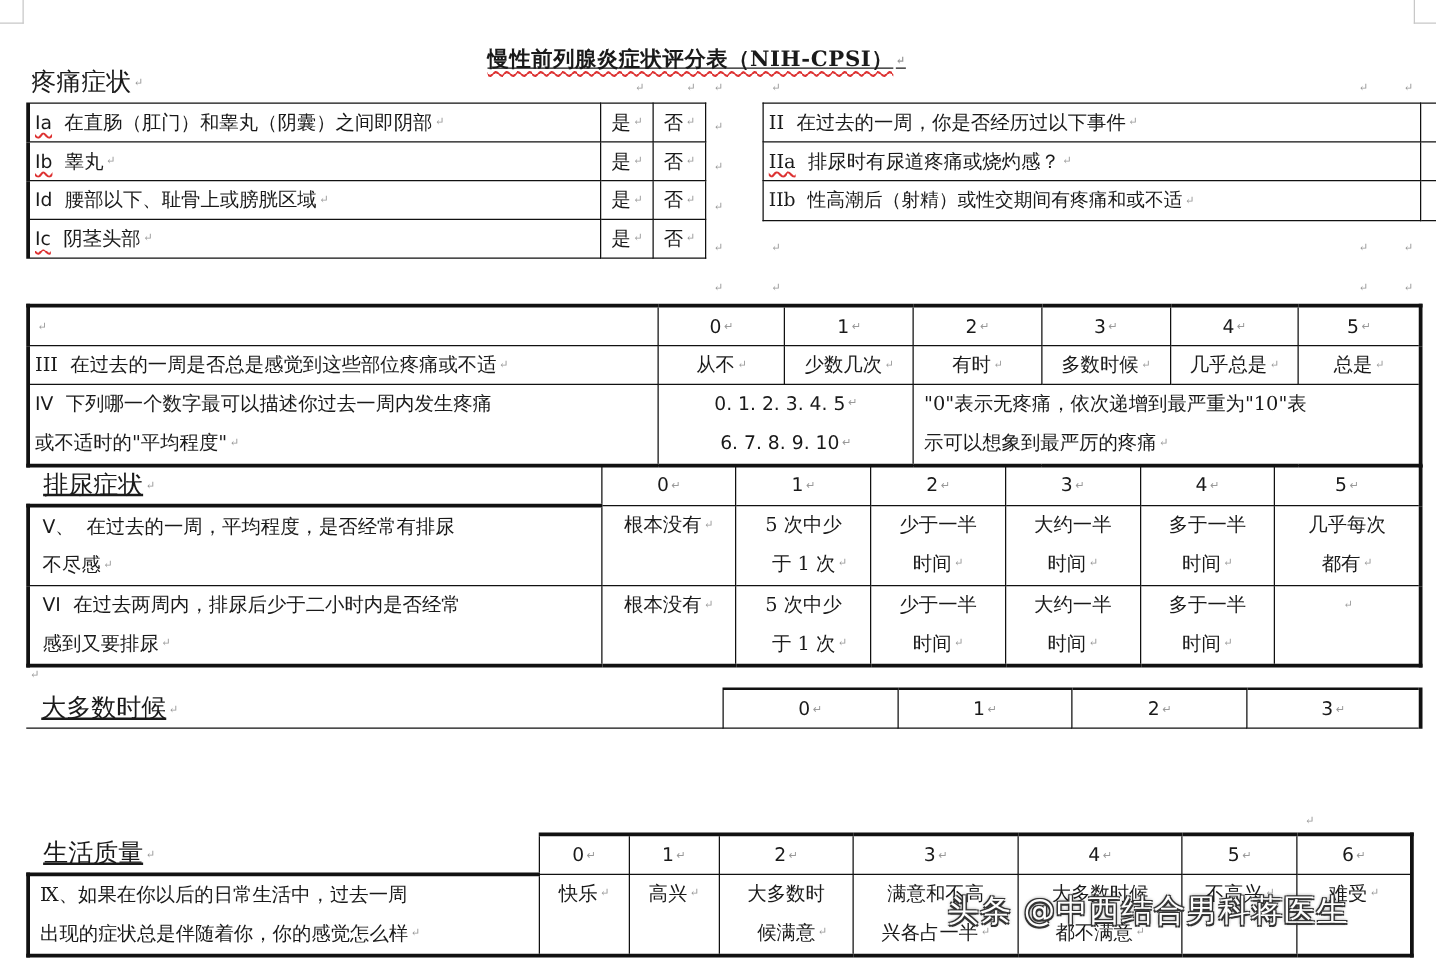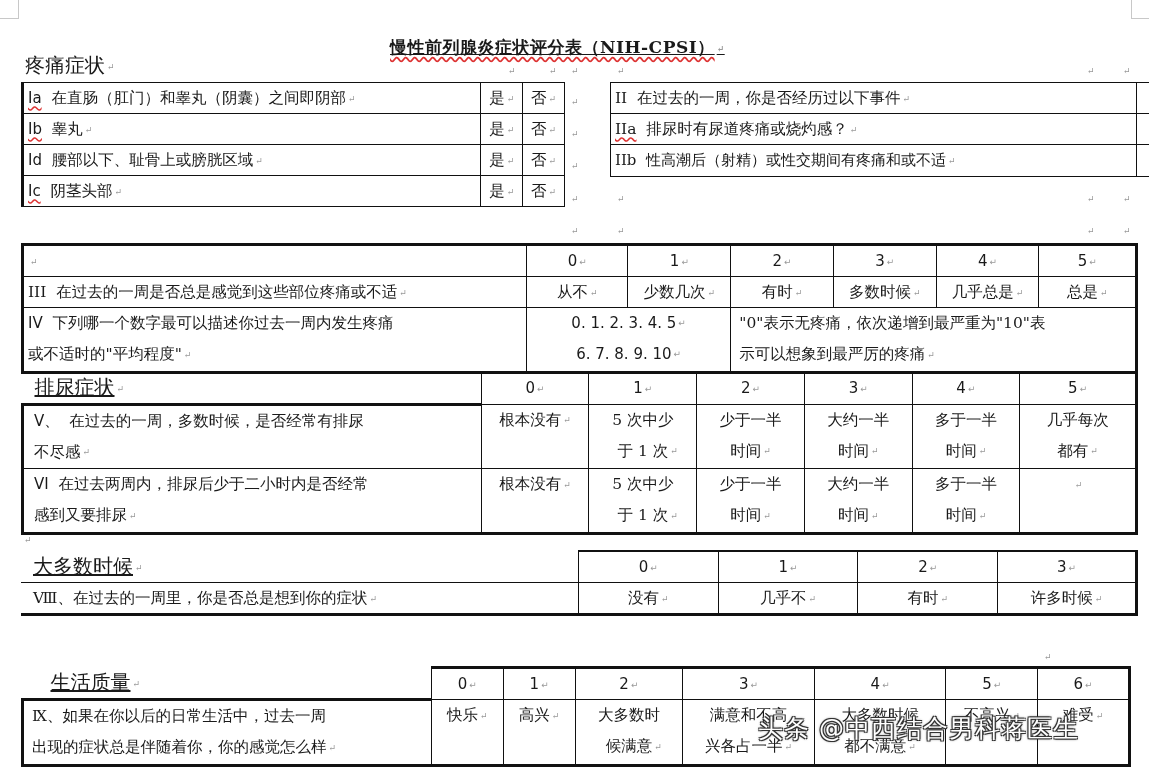--- a/index.html
+++ b/index.html
@@ -177,21 +177,21 @@
     </td>
     <td class="c num"><span>0</span><span class="pm">↵</span></td>
     <td class="c num"><span>1</span><span class="pm">↵</span></td>
     <td class="c num"><span>2</span><span class="pm">↵</span></td>
     <td class="c num"><span>3</span><span class="pm">↵</span></td>
     <td class="c num"><span>4</span><span class="pm">↵</span></td>
     <td class="c num thick-r"><span>5</span><span class="pm">↵</span></td>
   </tr>
   <tr>
     <td class="l thick-l thick-t two" style="height:62px;vertical-align:top;padding-left:10px;">
-      <span class="num">V、</span>&nbsp; <span>在过去的一周，多数时候，是否经常有排尿</span><br>
+      <span class="num">V、</span>&nbsp; <span>在过去的一周，平均程度，是否经常有排尿</span><br>
       <span>不尽感</span><span class="pm">↵</span>
     </td>
     <td class="c two" style="vertical-align:top;"><span>根本没有</span><span class="pm">↵</span><br><span></span></td>
     <td class="c two" style="vertical-align:top;"><span>5 次中少</span><br>&nbsp;&nbsp;<span>于 1 次</span><span class="pm">↵</span></td>
     <td class="c two" style="vertical-align:top;"><span>少于一半</span><br><span>时间</span><span class="pm">↵</span></td>
     <td class="c two" style="vertical-align:top;"><span>大约一半</span><br><span>时间</span><span class="pm">↵</span></td>
     <td class="c two" style="vertical-align:top;"><span>多于一半</span><br><span>时间</span><span class="pm">↵</span></td>
     <td class="c two thick-r" style="vertical-align:top;"><span>几乎每次</span><br><span>都有</span><span class="pm">↵</span></td>
   </tr>
   <tr>
@@ -221,46 +221,39 @@
   <tbody>
       <tr>
     <td class="l" style="border-left:none;border-top:none;font-size:20px;padding-left:12px;">
       <span style="text-decoration:underline;">大多数时候</span><span class="pm">↵</span>
     </td>
     <td class="c num" style="border-top:2px solid #111;"><span>0</span><span class="pm">↵</span></td>
     <td class="c num" style="border-top:2px solid #111;"><span>1</span><span class="pm">↵</span></td>
     <td class="c num" style="border-top:2px solid #111;"><span>2</span><span class="pm">↵</span></td>
     <td class="c num thick-r" style="border-top:2px solid #111;"><span>3</span><span class="pm">↵</span></td>
   </tr>
-  <tr>
-    <td class="l thick-b" style="border-left:none;padding-left:12px;"><span>Ⅷ、</span><span>在过去的一周里，你是否总是想到你的症状</span><span class="pm">↵</span></td>
-    <td class="c thick-b"><span>没有</span><span class="pm">↵</span></td>
-    <td class="c thick-b"><span>几乎不</span><span class="pm">↵</span></td>
-    <td class="c thick-b"><span>有时</span><span class="pm">↵</span></td>
-    <td class="c thick-b thick-r"><span>许多时候</span><span class="pm">↵</span></td>
-  </tr>
 </tbody>
   </table>
 <span class="pm-abs" style="left:1044px;top:652px;">↵</span>
 
 <table style="left:21px;top:666px;width:1110px;">
   <colgroup>
     <col style="width:410px">
       <col style="width:72px">
       <col style="width:72px">
       <col style="width:108px">
     <col style="width:132px">
       <col style="width:132px">
       <col style="width:92px">
       <col style="width:92px">
   </colgroup>
   <tbody>
       <tr>
     <td class="l" style="border-left:none;border-top:none;font-size:20px;padding-left:12px;">
-      <span style="text-decoration:underline;margin-left:16px;">生活质量</span><span class="pm">↵</span>
+      <span style="text-decoration:underline;">生活质量</span><span class="pm">↵</span>
     </td>
     <td class="c num thick-t"><span>0</span><span class="pm">↵</span></td>
     <td class="c num thick-t"><span>1</span><span class="pm">↵</span></td>
     <td class="c num thick-t"><span>2</span><span class="pm">↵</span></td>
     <td class="c num thick-t"><span>3</span><span class="pm">↵</span></td>
     <td class="c num thick-t"><span>4</span><span class="pm">↵</span></td>
     <td class="c num thick-t"><span>5</span><span class="pm">↵</span></td>
     <td class="c num thick-t thick-r"><span>6</span><span class="pm">↵</span></td>
   </tr>
   <tr>

